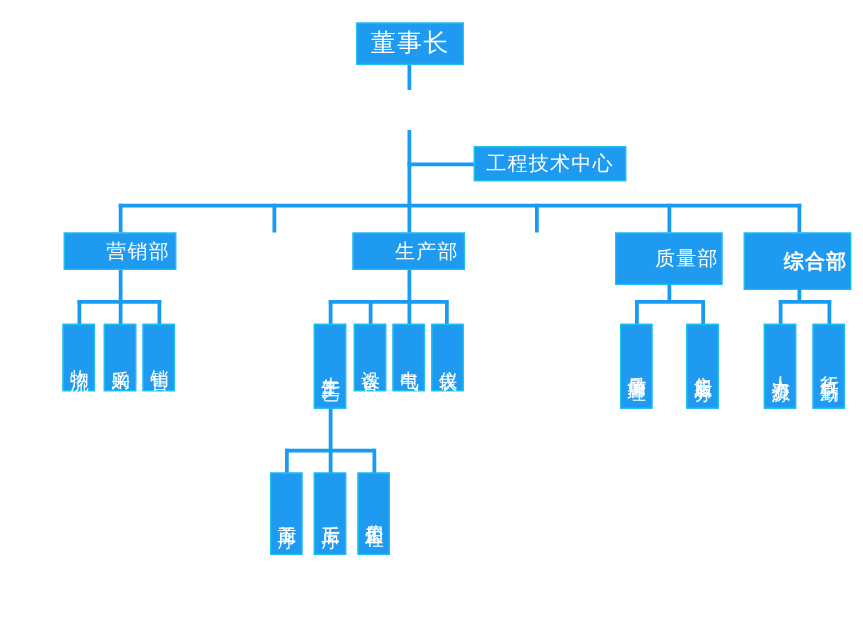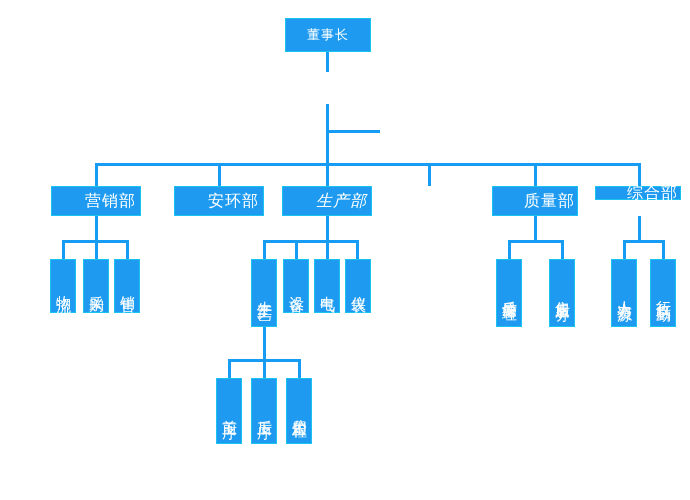--- a/index.html
+++ b/index.html
@@ -36,21 +36,21 @@
     display: flex;
     align-items: center;
     justify-content: center;
     text-align: center;
     line-height: 1.08;
     letter-spacing: 1px;
   }
   .node.horiz {
     font-size: 16px;
   }
-  .node.level1 { font-size: 13px; }
+  .node.level1 { font-size: 20px; }
   .node.dept   { font-size: 16px; padding-left: 29px; }
   
   .node.vert {
     font-size: 15px;
     writing-mode: vertical-rl;
     text-orientation: upright;
     letter-spacing: 2px;
     padding: 3px 0;
     line-height: 1;
   }
@@ -62,40 +62,40 @@
 
   <div class="node horiz level1" style="left:285px; top:18px; width:86px; height:34px;">董事长</div>
 
   <div class="line v" style="left:326px; top:52px; height:20px;"></div>
 
 
   <div class="line v" style="left:326px; top:104px; height:61px;"></div>
 
   <div class="line h" style="left:326px; top:130px; width:54px;"></div>
 
+  <div class="node horiz" style="left:379px; top:117px; width:122px; height:28px;">工程技术中心</div>
 
   <div class="line h" style="left:95px; top:163px; width:546px;"></div>
 
   <div class="line v" style="left:95px; top:163px; height:23px;"></div>
   <div class="line v" style="left:218px; top:163px; height:23px;"></div>
   <div class="line v" style="left:326px; top:163px; height:23px;"></div>
   <div class="line v" style="left:428px; top:163px; height:23px;"></div>
   <div class="line v" style="left:534px; top:163px; height:23px;"></div>
   <div class="line v" style="left:638px; top:163px; height:23px;"></div>
 
   <div class="node horiz dept" style="left:51px; top:186px; width:90px; height:30px;">营销部</div>
 
-  <div class="node horiz dept" style="left:174px; top:186px; width:90px; height:30px;">安环部</div>
 
-  <div class="node horiz dept" style="left:282px; top:186px; width:90px; height:30px;font-style:italic;">生产部</div>
+  <div class="node horiz dept" style="left:282px; top:186px; width:90px; height:30px;">生产部</div>
 
 
-  <div class="node horiz dept" style="left:492px; top:186px; width:86px; height:30px;">质量部</div>
+  <div class="node horiz dept" style="left:492px; top:186px; width:86px; height:42px;">质量部</div>
 
-  <div class="node horiz dept" style="left:595px; top:186px; width:86px; height:14px;">综合部</div>
+  <div class="node horiz dept" style="left:595px; top:186px; width:86px; height:46px;font-weight:bold;">综合部</div>
 
   <div class="line v" style="left:95px; top:216px; width:3px; height:25px;"></div>
   <div class="line h" style="left:62px; top:240px; width:67px;"></div>
   <div class="line v" style="left:62px; top:240px; height:20px;"></div>
   <div class="line v" style="left:95px; top:240px; height:20px;"></div>
   <div class="line v" style="left:126px; top:240px; height:20px;"></div>
 
   <div class="node vert" style="left:50px; top:259px; width:26px; height:54px;">物流</div>
   <div class="node vert" style="left:83px; top:259px; width:26px; height:54px;">采购</div>
   <div class="node vert" style="left:114px; top:259px; width:26px; height:54px;">销售</div>

